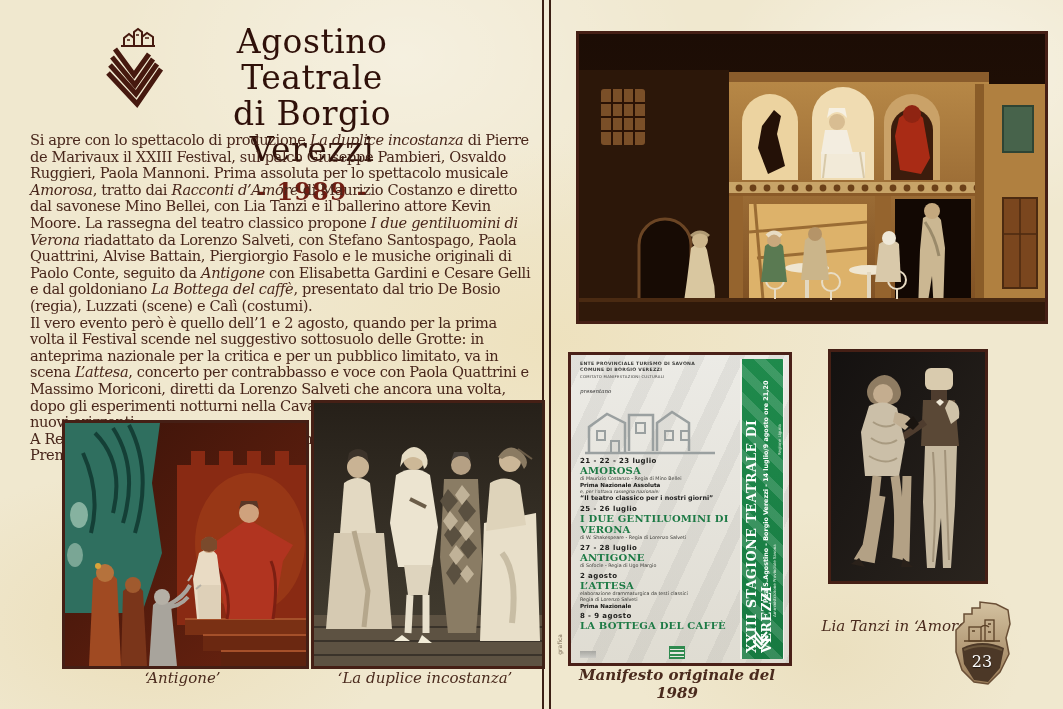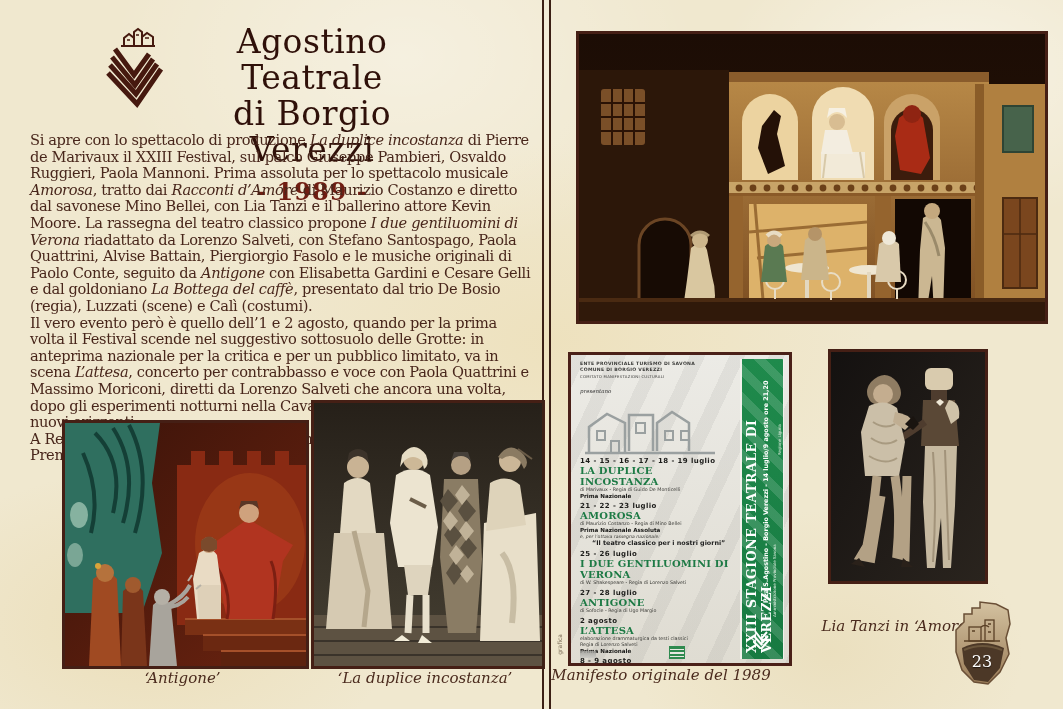--- a/index.html
+++ b/index.html
@@ -46,21 +46,21 @@
   .p-houses{position:absolute;left:10px;top:40px;}
   .p-shows{position:absolute;left:9px;top:102px;width:152px;}
   .ps{margin-bottom:3px;}
   .ps span{display:block;}
   .ps span:empty{display:none;}
   .ps-dates{font-family:"DejaVu Sans",sans-serif;font-weight:bold;font-size:7px;color:#1c1c1a;letter-spacing:.4px;}
   .ps-title{font-weight:bold;font-size:10px;line-height:11px;color:#1d7a45;letter-spacing:.2px;}
   .ps-credit,.ps-credit2{font-family:"DejaVu Sans",sans-serif;font-size:4.8px;color:#3c3c38;line-height:6px;}
   .ps-note{font-family:"DejaVu Sans",sans-serif;font-weight:bold;font-size:5.6px;color:#161614;}
   .ps-extra1{font-family:"DejaVu Sans",sans-serif;font-style:italic;font-size:4.6px;color:#3c3c38;margin-top:1px;}
-  .ps-extra2{font-family:"DejaVu Sans",sans-serif;font-weight:bold;font-size:6.4px;color:#202020;margin-left:12px;}
+  .ps-extra2{font-family:"DejaVu Sans",sans-serif;font-weight:bold;font-size:6.4px;color:#202020;}
   .p-band{
     position:absolute;right:5px;top:4px;bottom:4px;width:41px;
     background:
       repeating-linear-gradient(45deg, rgba(255,255,255,.14) 0 9px, rgba(255,255,255,0) 9px 20px),
       linear-gradient(#1f8a4c,#177a41);
     border-left:2px solid #f2f1ec;border-right:1px solid #f2f1ec;
   }
   .vtext{writing-mode:vertical-rl;transform:rotate(180deg);color:#ffffff;}
   .band-title{position:absolute;left:2px;top:2px;height:292px;font-weight:bold;font-size:12.5px;letter-spacing:.6px;}
   .band-sub{position:absolute;left:20px;top:4px;height:240px;font-weight:bold;font-size:6.4px;font-family:"DejaVu Sans",sans-serif;}
@@ -329,26 +329,20 @@
           <rect x="16" y="36" width="8" height="9"></rect>
             <rect x="55" y="28" width="9" height="10"></rect>
           <rect x="84" y="36" width="8" height="9"></rect>
             <rect x="100" y="36" width="8" height="9"></rect>
           <path d="M30,58 v-12 h8 v12"></path>
         </g>
       </svg>
     </div>
     <div class="p-shows">
       <div class="ps">
-        <span class="ps-dates">14 - 15 - 16 - 17 - 18 - 19 luglio</span>
-        <span class="ps-title">LA DUPLICE INCOSTANZA</span>
-        <span class="ps-credit">di Marivaux - Regia di Guido De Monticelli</span>
-        <span class="ps-note">Prima Nazionale</span>
-      </div>
-      <div class="ps">
         <span class="ps-dates">21 - 22 - 23 luglio</span>
         <span class="ps-title">AMOROSA</span>
         <span class="ps-credit">di Maurizio Costanzo - Regia di Mino Bellei</span>
         <span class="ps-note">Prima Nazionale Assoluta</span>
         <span class="ps-extra1">e, per l’ottava rassegna nazionale:</span>
         <span class="ps-extra2">“Il teatro classico per i nostri giorni”</span>
       </div>
       <div class="ps">
         <span class="ps-dates">25 - 26 luglio</span>
         <span class="ps-title">I DUE GENTILUOMINI DI VERONA</span>
@@ -384,21 +378,21 @@
           <g stroke="#ffffff" stroke-width="2" fill="none">
             <path d="M2,2 L8,10 L14,3"></path>
               <path d="M1,7 L8,15 L15,7"></path>
               <path d="M0,12 L8,20 L16,11"></path>
           </g>
         </svg>
       </div>
     </div>
   </div>
   <div class="abs poster-credit">grafica</div>
-  <div class="abs caption" style="left:544px;top:666px;width:234px;">Manifesto originale del 1989</div>
+  <div class="abs caption" style="left:560px;top:666px;width:234px;font-weight:bold;">Manifesto originale del 1989</div>
 
   <div class="abs photo" style="left:828px;top:349px;width:154px;height:229px;">
     <svg width="154" height="229" viewBox="0 0 154 229">
       <defs>
         <linearGradient id="amobg" x1="0" y1="0" x2="1" y2="1">
           <stop offset="0" stop-color="#141110"></stop>
             <stop offset="1" stop-color="#2a241e"></stop>
         </linearGradient>
       </defs>
       <rect width="154" height="229" fill="url(#amobg)"></rect>

